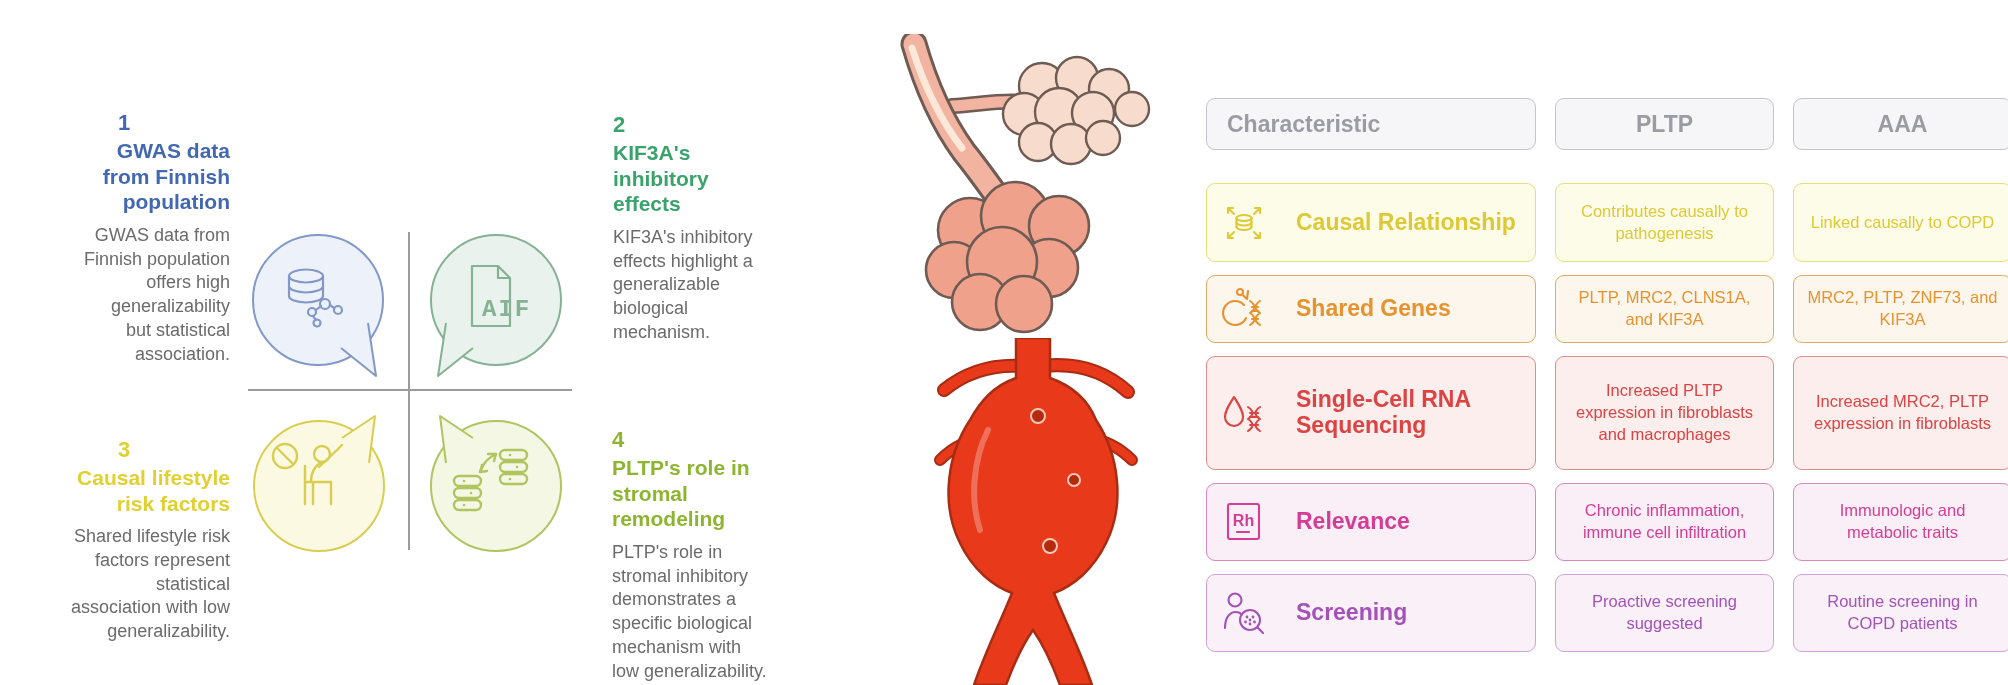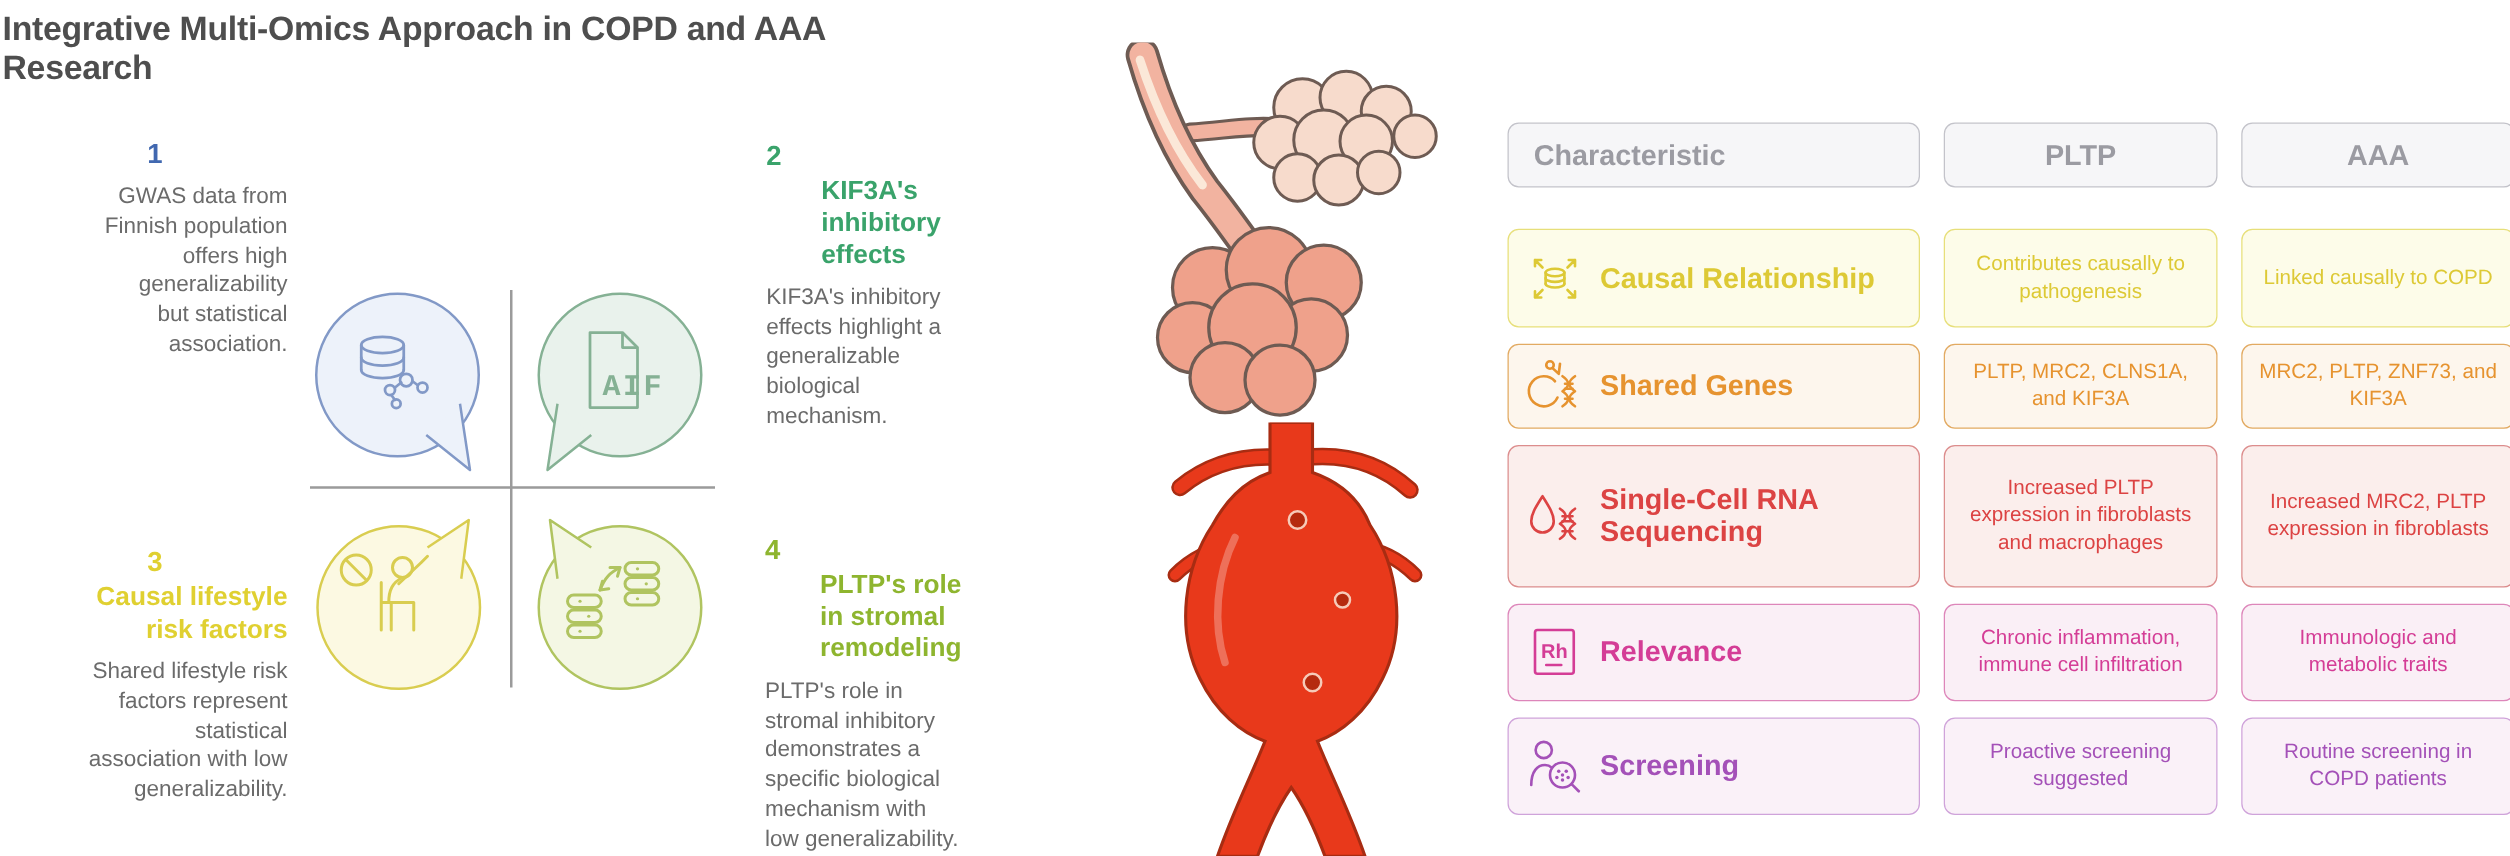--- a/index.html
+++ b/index.html
@@ -3,56 +3,56 @@
 <meta charset="utf-8">
 <style>
   html,body{margin:0;padding:0;}
   body{font-family:"Liberation Sans","DejaVu Sans",sans-serif;background:#fff;}
   .canvas{position:relative;width:2008px;height:685px;background:#fff;overflow:hidden;}
 
   
   .main-title{position:absolute;left:2px;top:8px;width:720px;font-size:27px;font-weight:700;color:#4e4e4e;letter-spacing:-0.2px;}
   .quad-item{position:absolute;}
   .quad-item .num{font-size:22px;font-weight:700;color:var(--accent);margin-bottom:2px;}
-  .quad-item .q-title{font-size:21px;font-weight:700;color:var(--accent);line-height:1.22;margin-left:44px;}
+  .quad-item .q-title{font-size:21px;font-weight:700;color:var(--accent);line-height:1.22;}
   .quad-item .q-body{font-size:18px;color:#6b6b6b;line-height:1.32;margin-top:9px;}
   .align-r{text-align:right;}
   .align-r .inner{margin-left:auto;}
   .align-l{text-align:left;}
   .divider{position:absolute;background:#9b9b9b;}
   .bubble{position:absolute;width:150px;height:150px;text-align:right;}
 
   
   .illus{position:absolute;}
 
   
   .comp-title{position:absolute;left:1206px;top:0;width:800px;text-align:center;font-size:25px;font-weight:700;color:#4d4d4d;}
   .comp-grid{position:absolute;left:1206px;display:grid;grid-template-columns:330px 219px 219px;column-gap:19px;}
   .comp-head{top:98px;grid-template-rows:52px;}
   .comp-body{top:183px;grid-template-rows:79px 68px 114px 78px 78px;row-gap:13px;}
   .hcell{background:var(--hbg);border:1.6px solid var(--hborder);border-radius:9px;color:var(--htext);
          font-size:23px;font-weight:700;display:flex;align-items:center;justify-content:center;}
   .hcell.first{justify-content:flex-start;padding-left:20px;}
   .trow{display:contents;}
   .cell{border-radius:9px;border:1.6px solid var(--border);background:var(--bg);}
-  .cell.label{display:flex;align-items:center;gap:12px;padding-left:13px;padding-right:6px;}
+  .cell.label{display:flex;align-items:center;gap:28px;padding-left:13px;padding-right:6px;}
   .cell.label .lbl{color:var(--accent);font-weight:700;font-size:23px;line-height:1.12;}
   .cell.value{display:flex;align-items:center;justify-content:center;text-align:center;
               color:var(--accent);font-size:16.5px;line-height:1.32;padding:4px 12px;}
   .row-icon{flex:0 0 48px;width:48px;height:48px;}
 </style>
 </head>
 <body>
 
 <div class="canvas">
 
-  <div class="main-title">Integrative Multi-Omics Approach in COPD and AAA Research</div>
 
   <div class="quad-item align-r" style="left: 18px; top: 110px; width: 212px; --accent: #4168b0;">
     <div class="num" style="text-align:center;">1</div>
+    <div class="q-title inner" style="max-width:150px;">GWAS data from Finnish population</div>
     <div class="q-body inner" style="max-width:148px;">GWAS data from Finnish population offers high generalizability but statistical association.</div>
   </div>
 
   <div class="quad-item align-l" style="left: 613px; top: 112px; width: 180px; --accent: #3aa36b;">
     <div class="num">2</div>
     <div class="q-title" style="max-width:112px;">KIF3A's inhibitory effects</div>
     <div class="q-body" style="max-width:152px;">KIF3A's inhibitory effects highlight a generalizable biological mechanism.</div>
   </div>
 
   <div class="quad-item align-r" style="left: 18px; top: 437px; width: 212px; --accent: #e0d031;">

